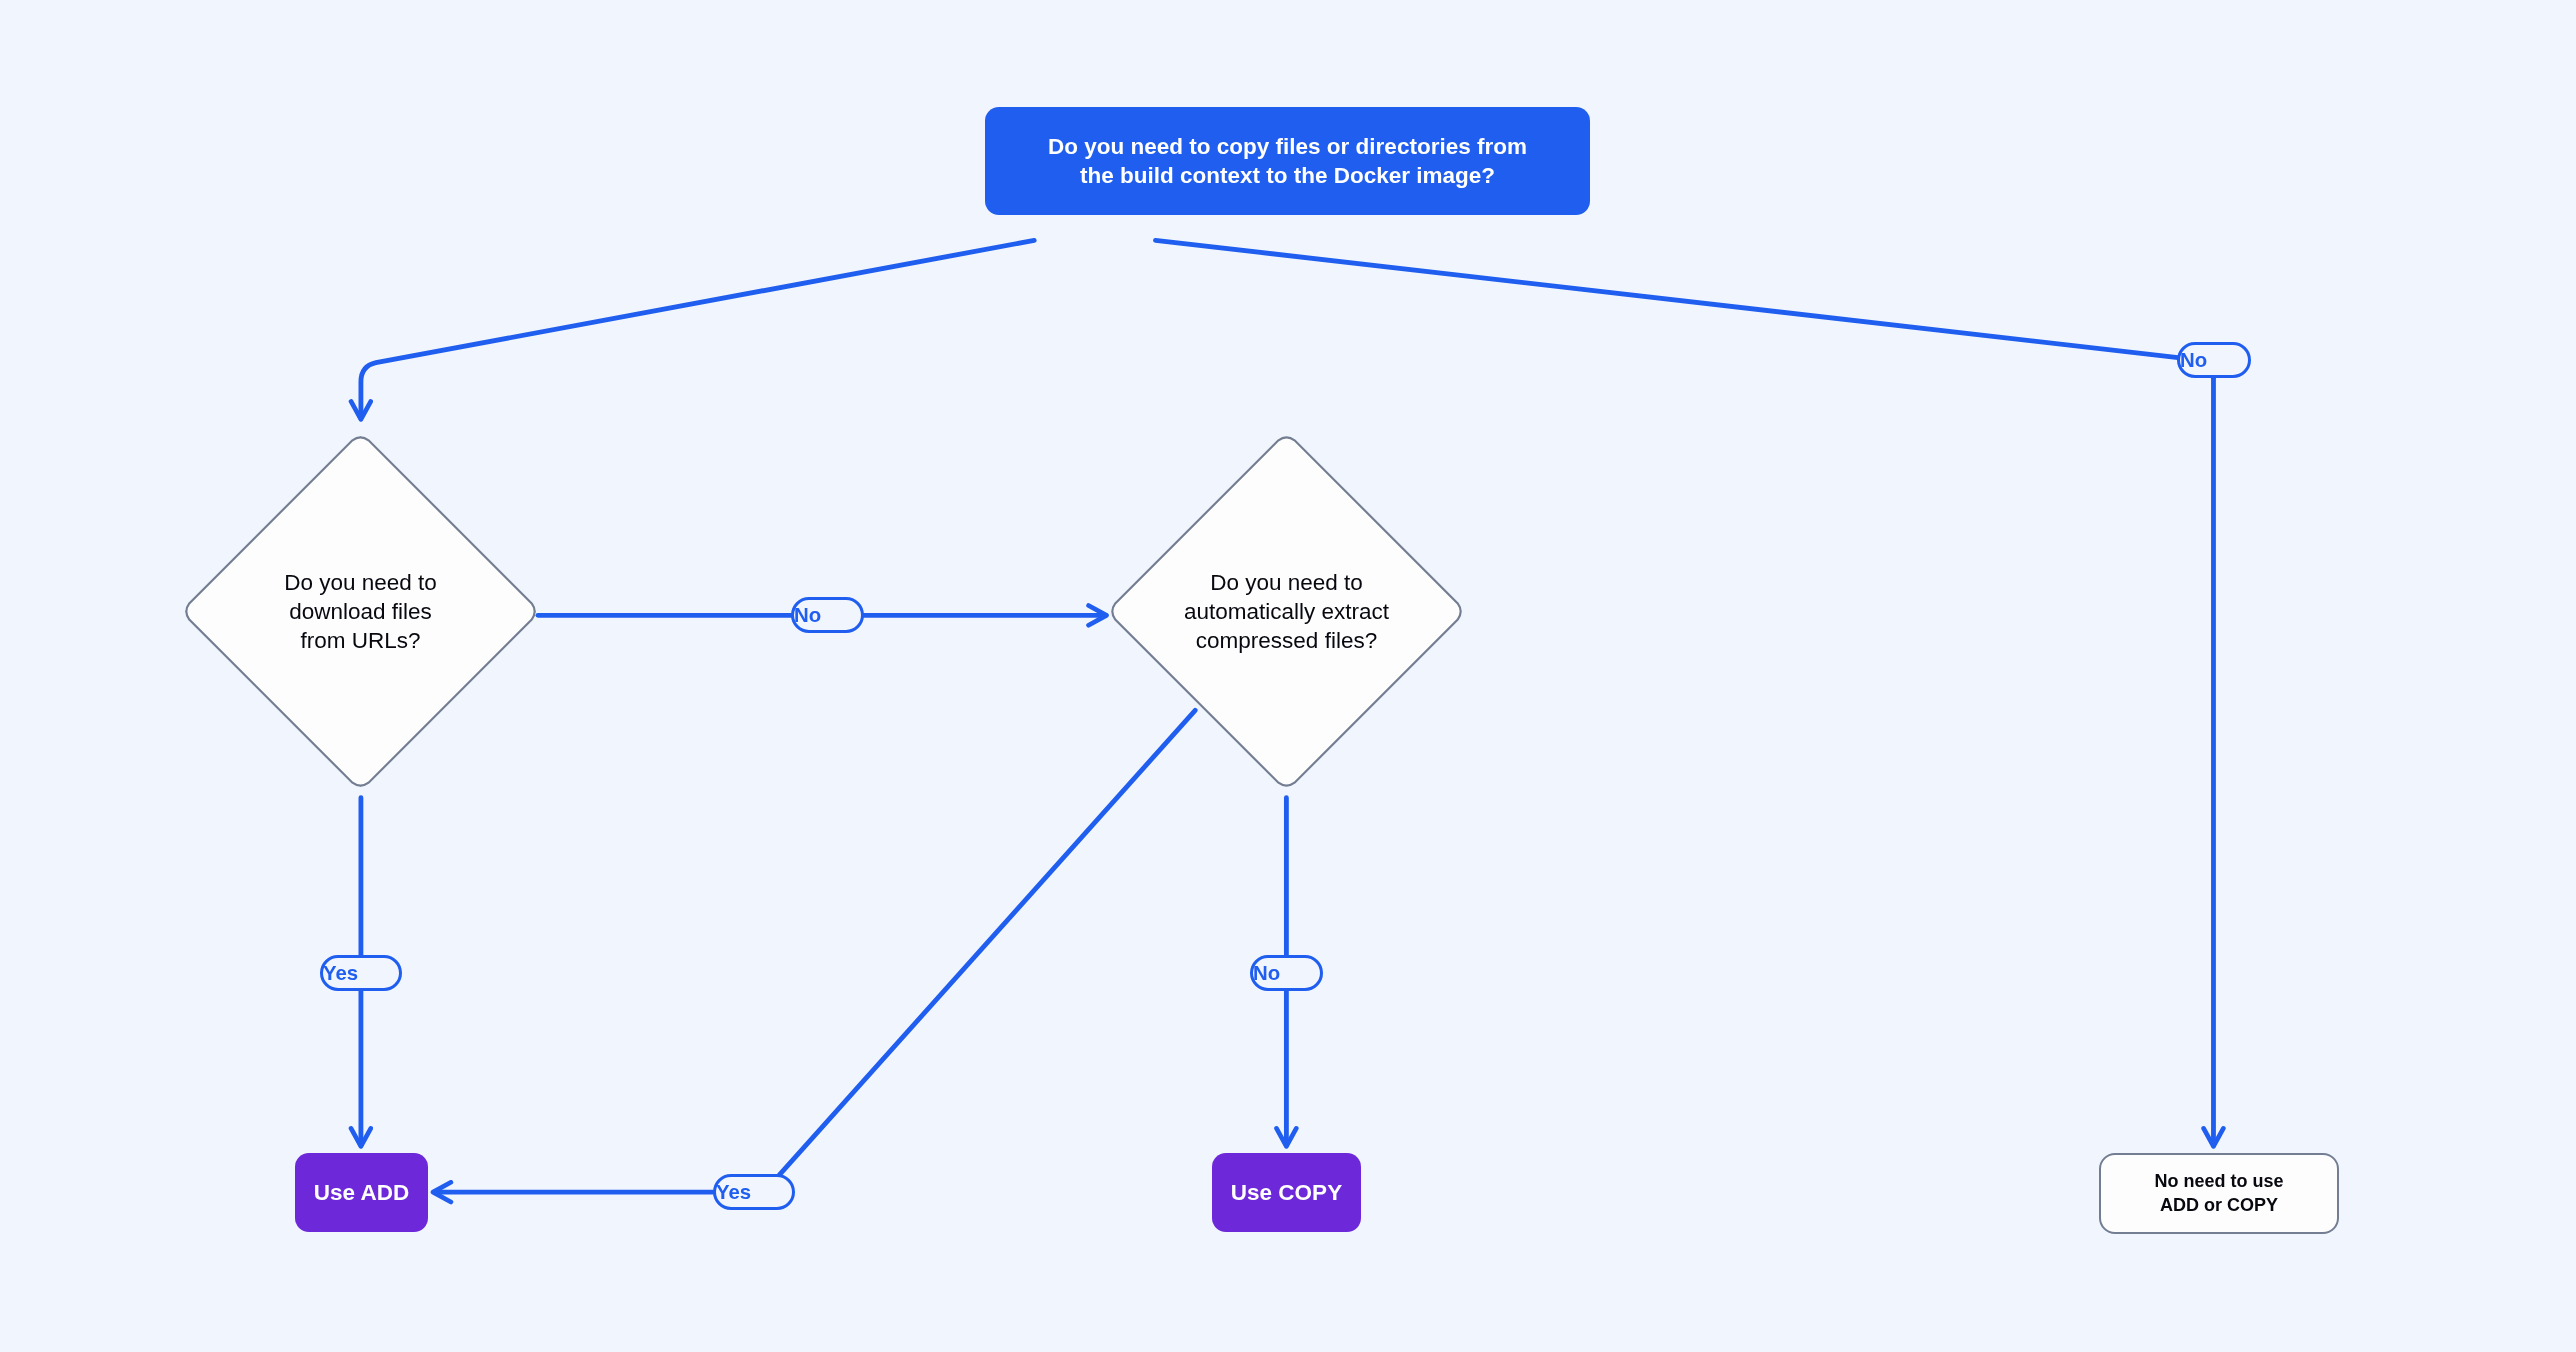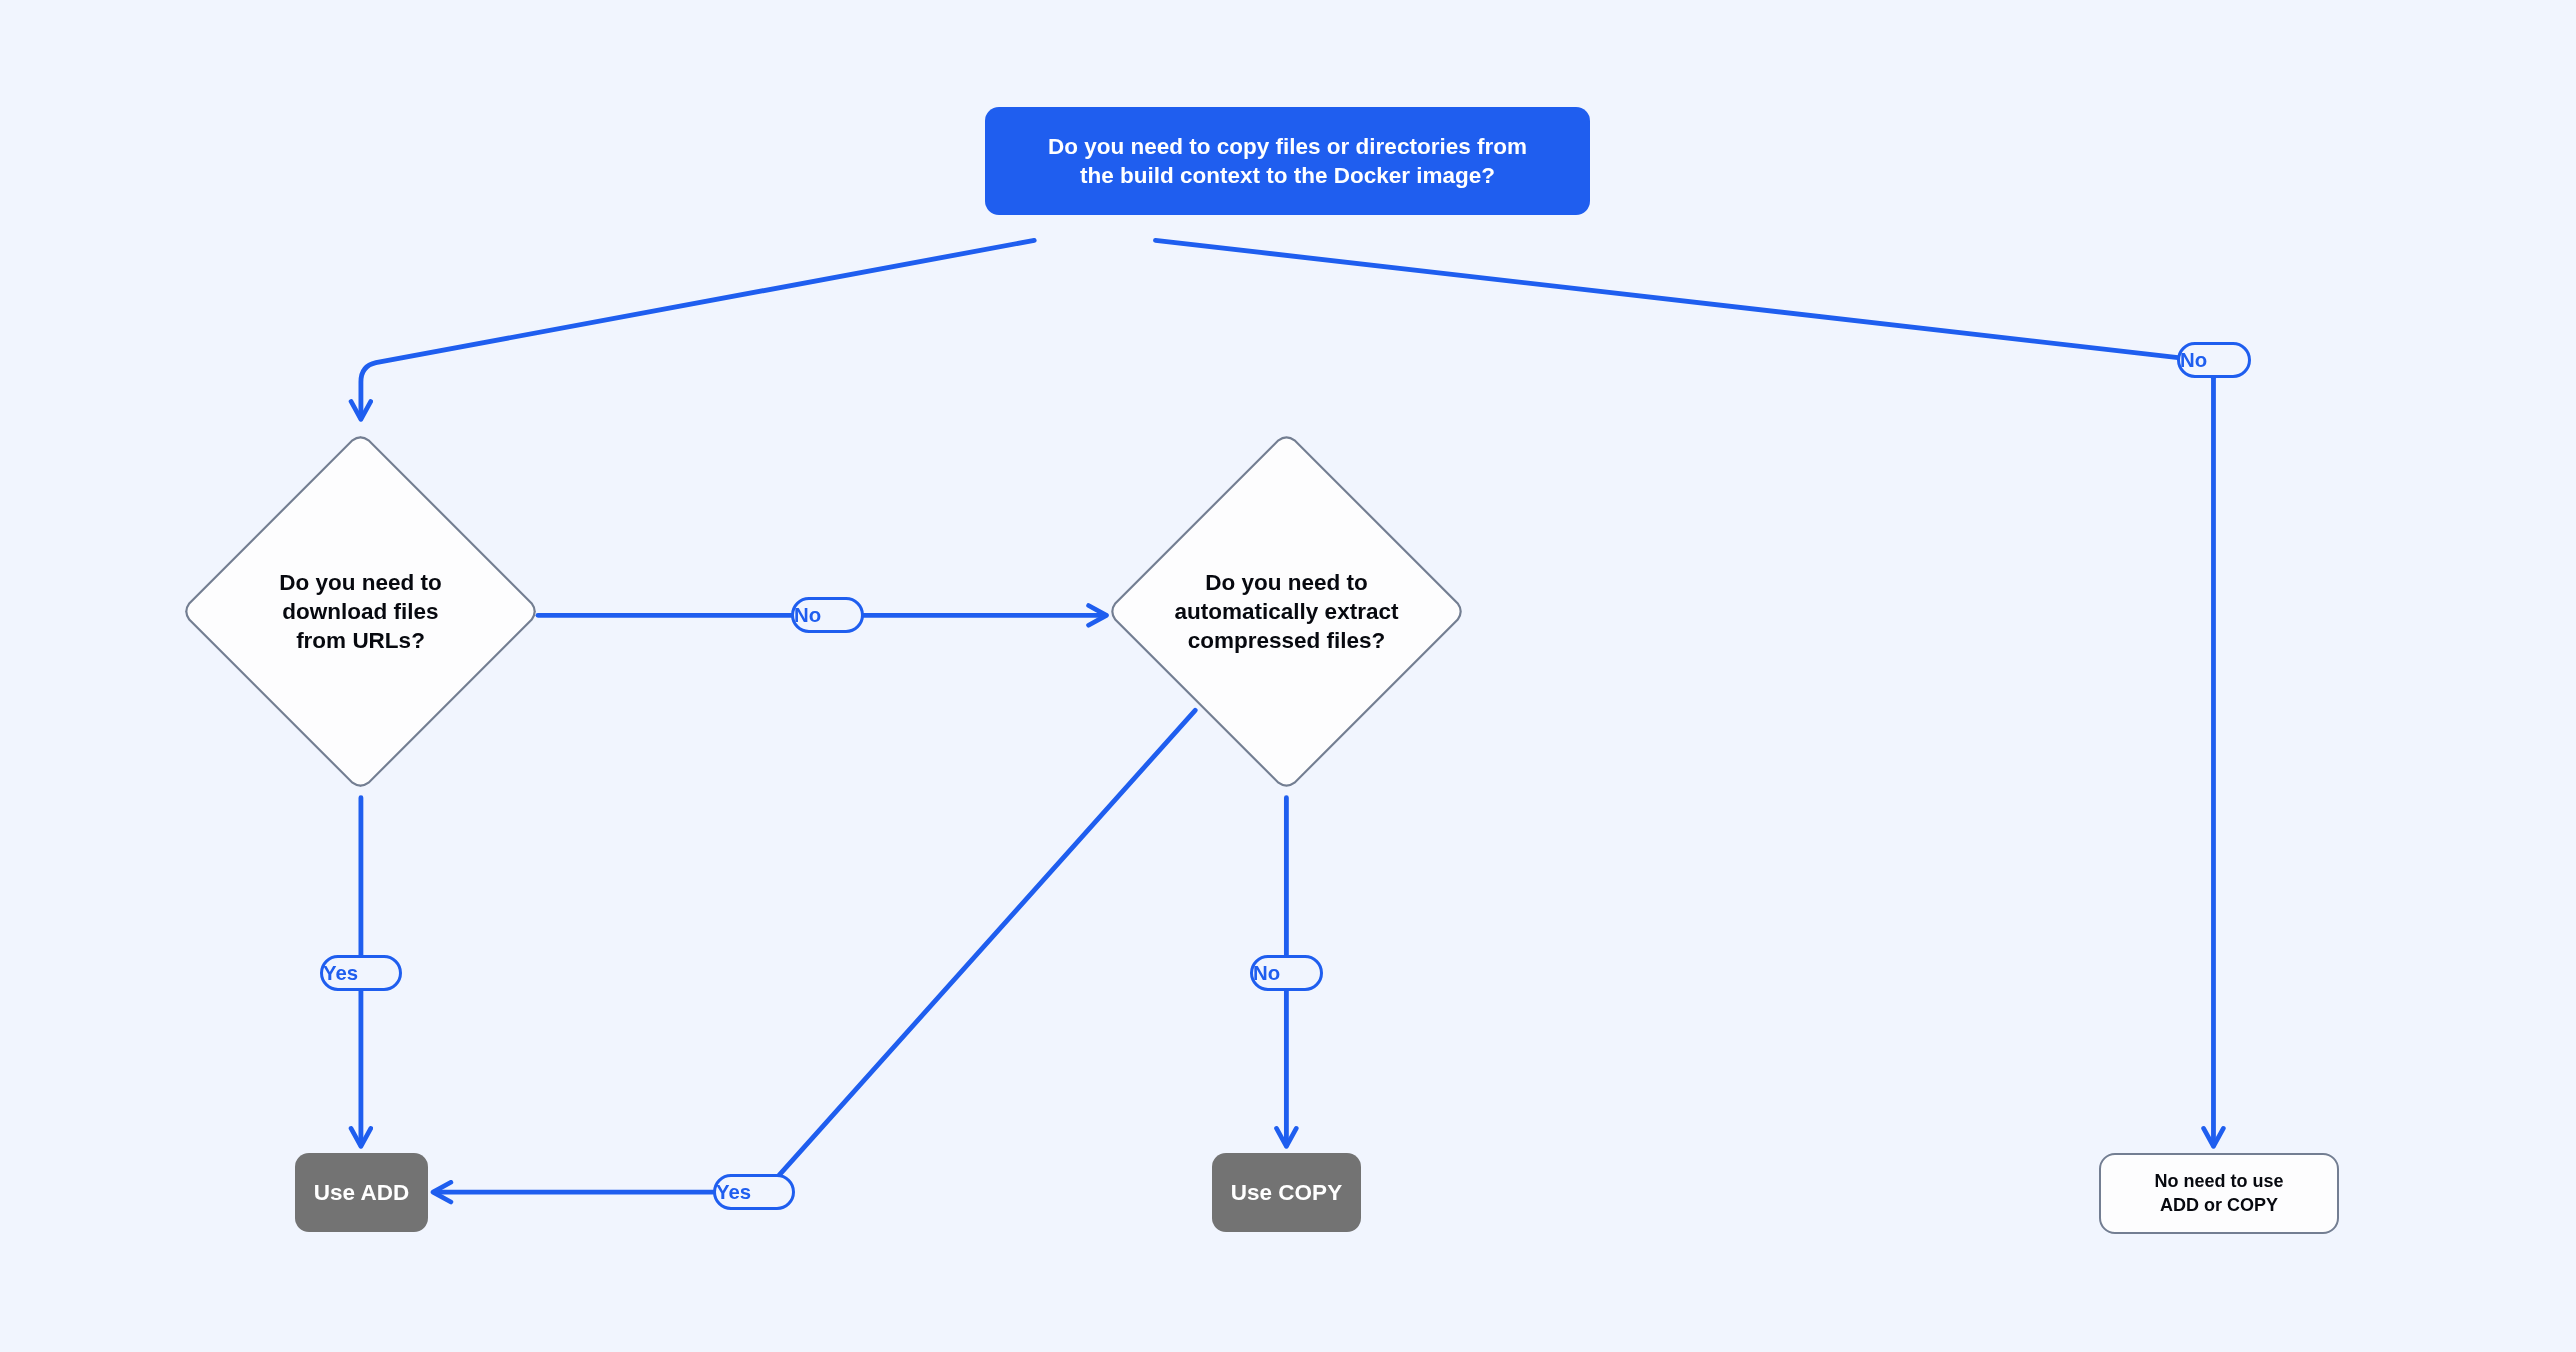--- a/index.html
+++ b/index.html
@@ -42,21 +42,21 @@
   
   .n-start {
     background: #1f5eef;
     border-radius: 14px;
     color: #ffffff;
     font-weight: bold;
     font-size: 22.5px;
     padding: 0 23.6px;
   }
   .n-action {
-    background: #737373;
+    background: #6d28d9;
     border-radius: 14px;
     color: #ffffff;
     font-weight: bold;
     font-size: 22.5px;
     padding: 10px 18px;
   }
   
   .n-terminal {
     background: #fdfdfe;
     border: 2.1px solid #737e92;
@@ -75,21 +75,21 @@
   .n-decision .dia-shape {
     position: absolute;
     left: 0; top: 0;
     width: 100%;
     height: 100%;
   }
   .n-decision .dia-label {
     position: relative;
     z-index: 2;
     color: #07090f;
-    font-weight: bold;
+    font-weight: normal;
     font-size: 22.5px;
     line-height: 1.30;
     white-space: pre-line;
   }
 
   
   .edge-label {
     position: absolute;
     box-sizing: border-box;
     display: flex;

